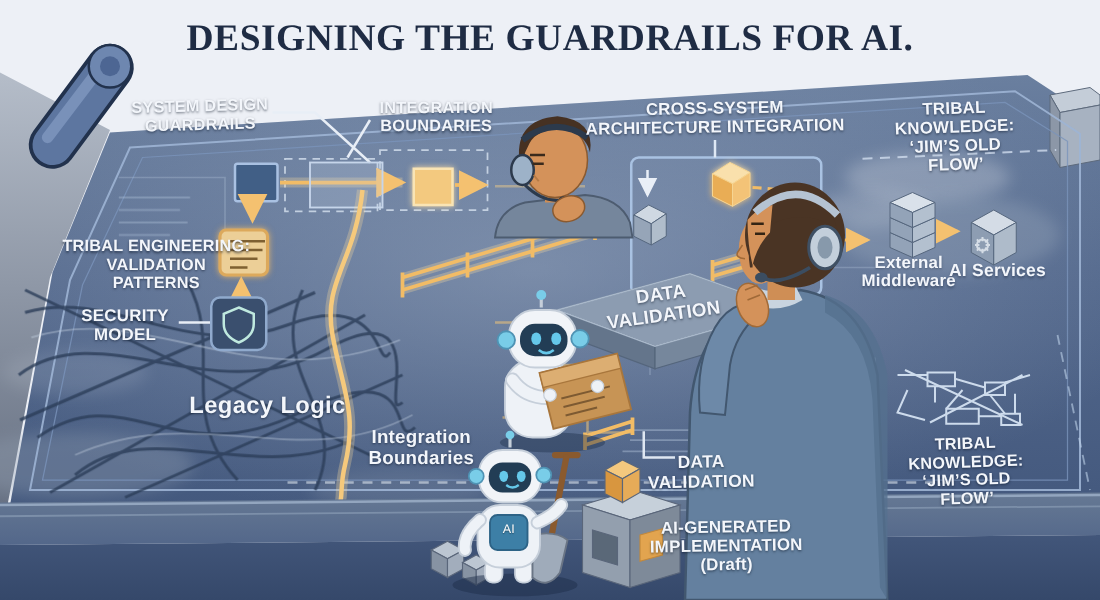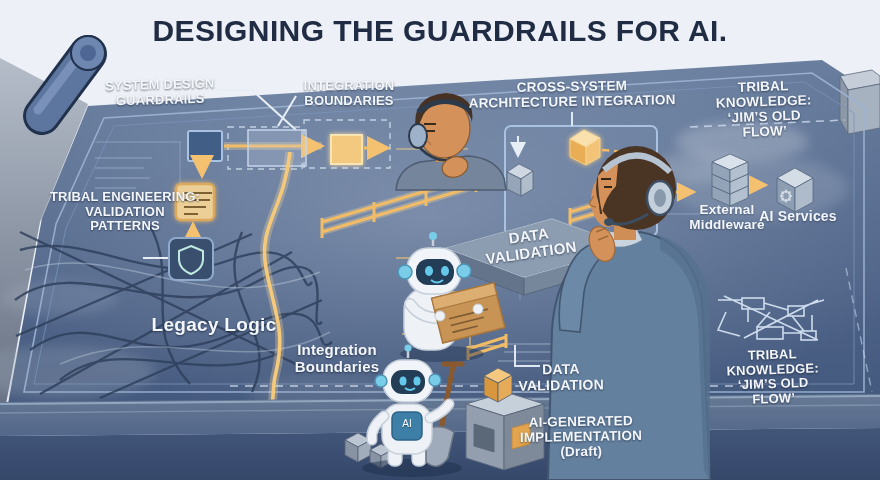--- a/index.html
+++ b/index.html
@@ -1,21 +1,21 @@
 <!DOCTYPE html>
 <html><head>
 <meta charset="utf-8">
 <style>
   html,body{margin:0;padding:0;background:#dfe3ec;}
   #stage{position:relative;width:880px;height:480px;overflow:hidden;
          background:#edf0f6;font-family:"Liberation Sans",sans-serif;}
   #scene{position:absolute;left:0;top:0;}
   .title{position:absolute;left:440px;top:14px;transform:translateX(-50%);
          width:760px;text-align:center;font-size:30px;font-weight:bold;
-         color:#1f2c44;letter-spacing:.4px;white-space:nowrap;}
+         color:#1f2c44;letter-spacing:.4px;white-space:nowrap;font-family:Liberation Serif, serif;}
   .lbl{position:absolute;transform:translateX(-50%);color:#f3f6fb;font-weight:bold;
        text-align:center;white-space:pre-line;line-height:1.12;letter-spacing:.2px;
        text-shadow:0 1px 2px rgba(8,18,34,.55);}
   .badge{position:absolute;transform:translateX(-50%);color:#ffffff;font-weight:normal;
          font-size:10px;text-shadow:0 1px 1px rgba(0,0,0,.4);}
 </style>
 </head>
 <body>
 
 <div id="stage">
@@ -355,20 +355,22 @@
 GUARDRAILS</div>
 <div class="lbl" style="left:349px;top:79px;font-size:13px;">INTEGRATION
 BOUNDARIES</div>
 <div class="lbl" style="left:572px;top:79px;font-size:13.5px;transform:translateX(-50%) rotate(-1deg);">CROSS-SYSTEM
 ARCHITECTURE INTEGRATION</div>
 <div class="lbl" style="left:764px;top:79px;font-size:13.5px;transform:translateX(-50%) rotate(-2deg);">TRIBAL KNOWLEDGE:
 ‘JIM’S OLD FLOW’</div>
 <div class="lbl" style="left:125px;top:190px;font-size:13px;">TRIBAL ENGINEERING:
 VALIDATION
 PATTERNS</div>
+<div class="lbl" style="left:100px;top:245px;font-size:13.5px;">SECURITY
+MODEL</div>
 <div class="lbl" style="left:170px;top:314px;font-size:19px;font-weight:600;letter-spacing:.3px;margin-left:44px;">Legacy Logic</div>
 <div class="lbl" style="left:530px;top:228px;font-size:15px;transform:translateX(-50%) rotate(-8deg);">DATA
 VALIDATION</div>
 <div class="lbl" style="left:727px;top:202px;font-size:13.5px;text-shadow:0 1px 2px rgba(8,18,34,.35);">External
 Middleware</div>
 <div class="lbl" style="left:798px;top:209px;font-size:14px;text-shadow:0 1px 2px rgba(8,18,34,.35);text-align:right;">AI Services</div>
 <div class="lbl" style="left:337px;top:342px;font-size:15px;font-weight:600;">Integration
 Boundaries</div>
 <div class="lbl" style="left:561px;top:362px;font-size:14px;transform:translateX(-50%) rotate(-1deg);">DATA
 VALIDATION</div>

